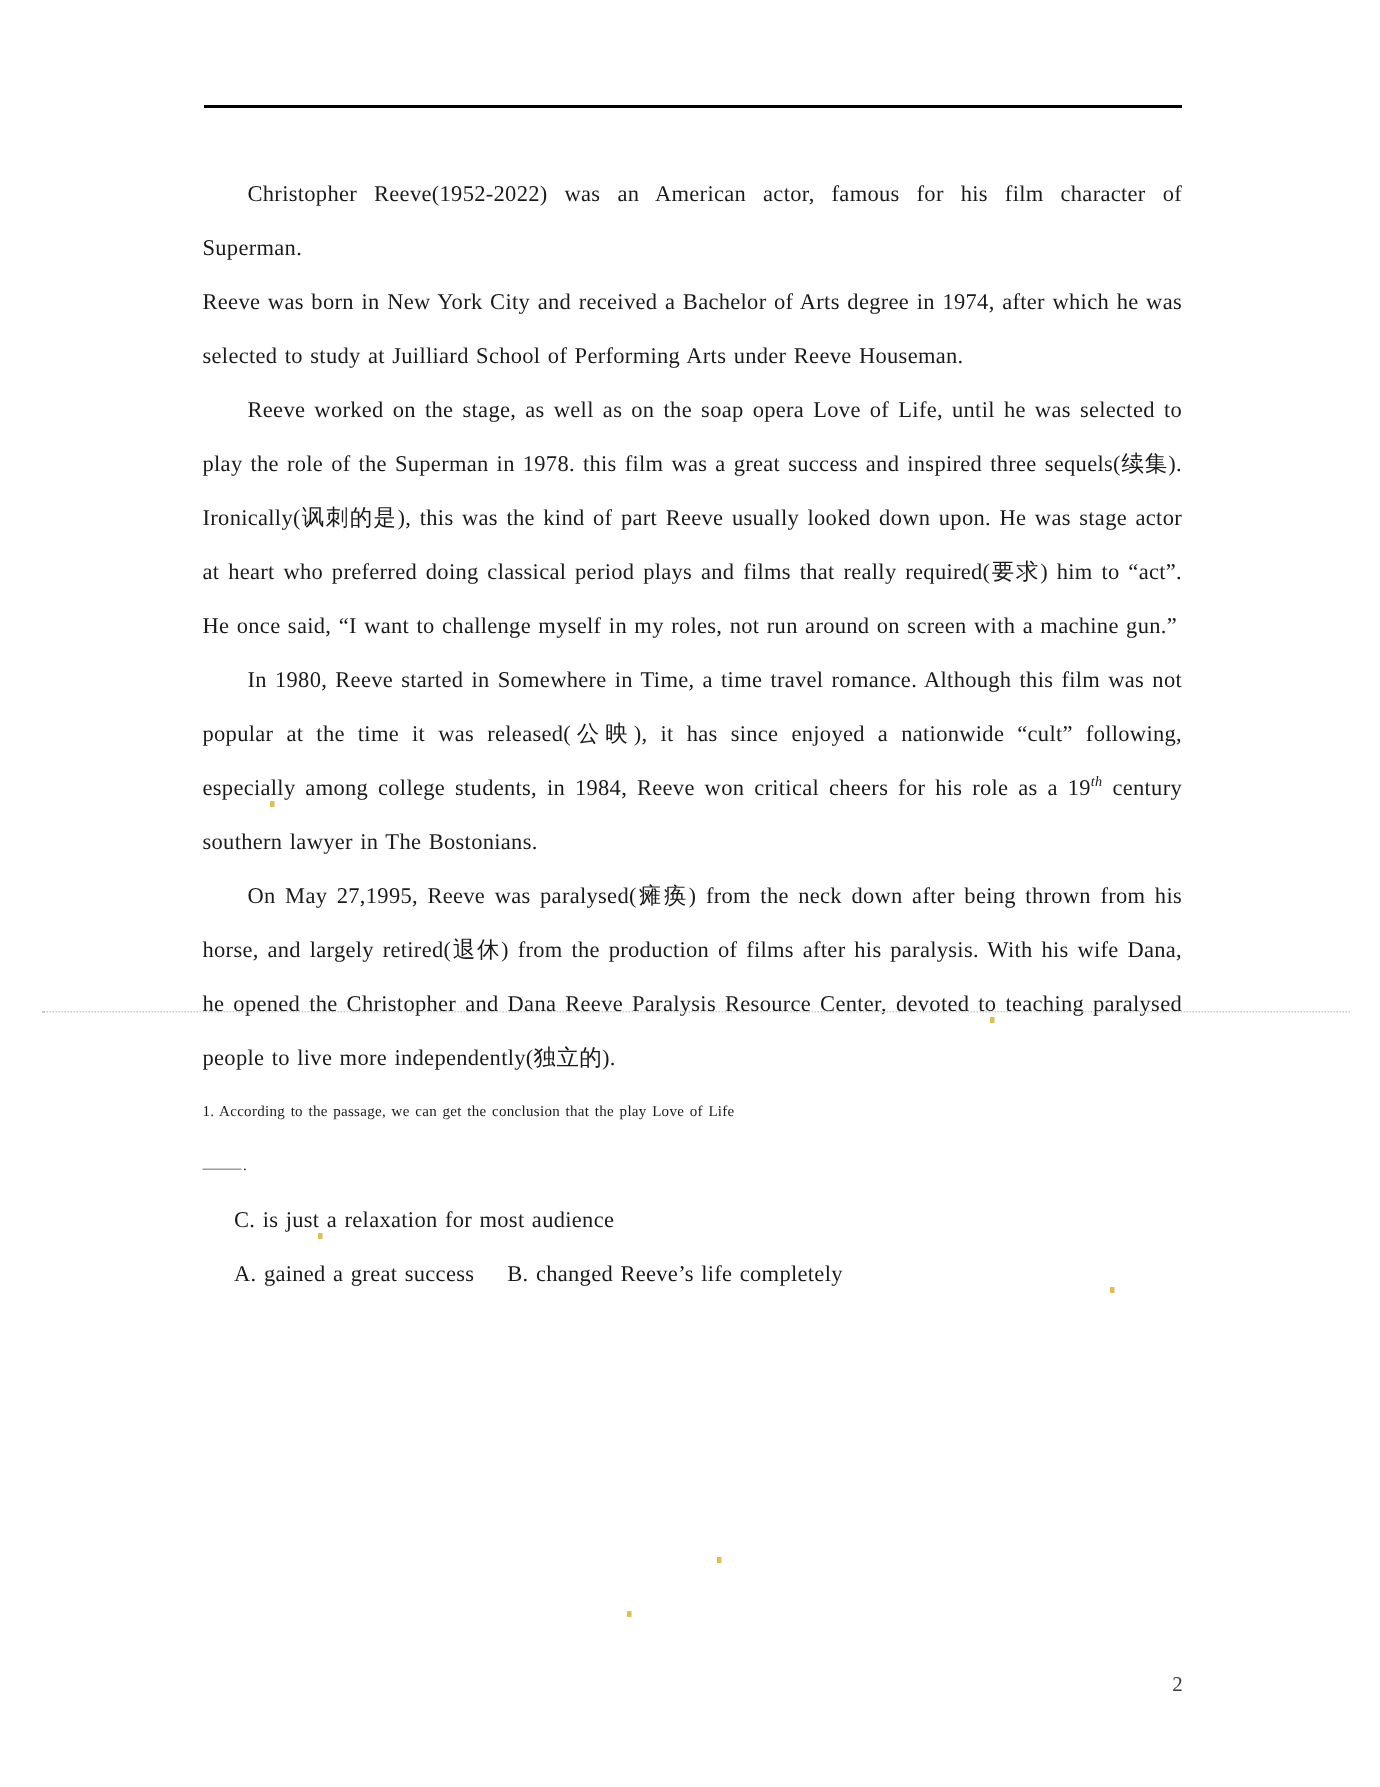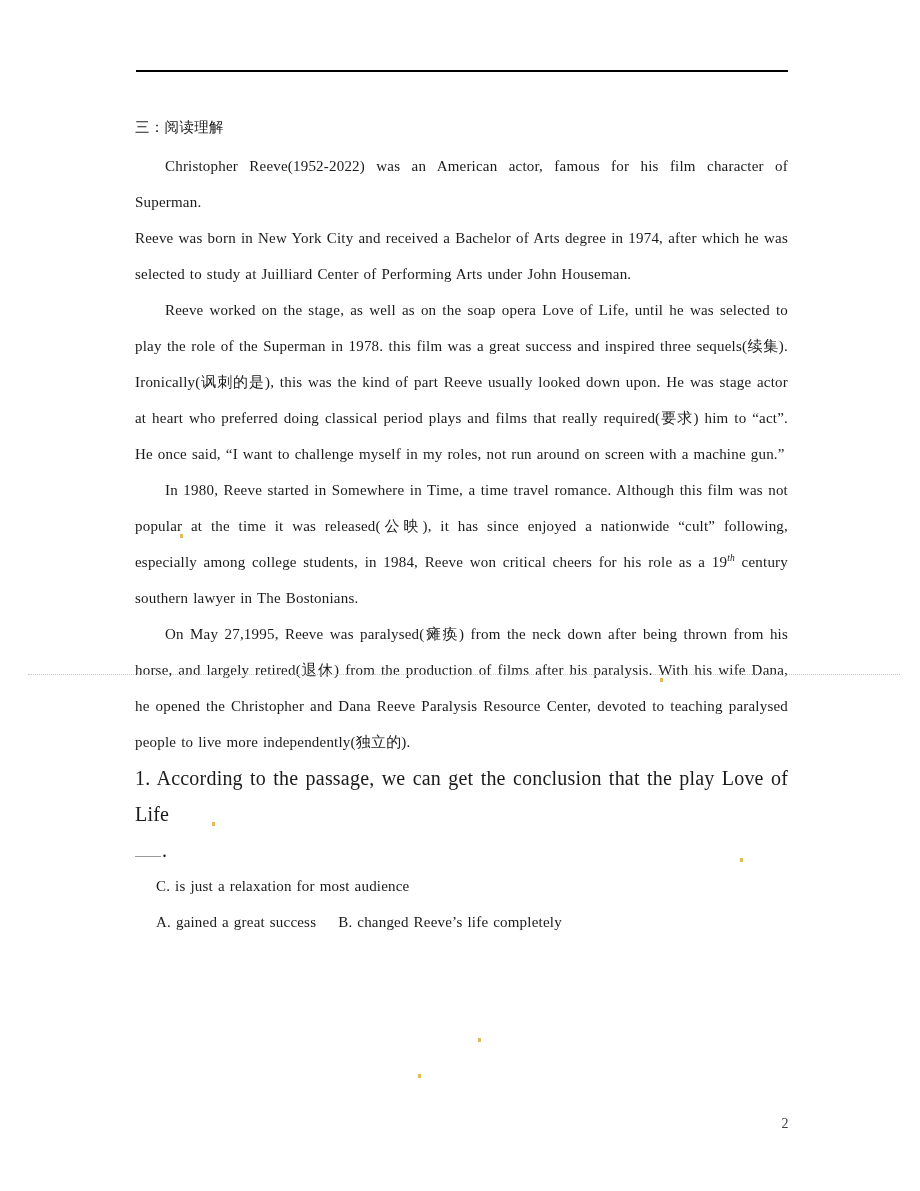--- a/index.html
+++ b/index.html
@@ -75,21 +75,21 @@
 
   sup.ordinal {
     font-size: 9.5px;
     vertical-align: super;
     line-height: 0;
     font-style: italic;
   }
 
   .q-number {
     margin: 0;
-    font-size: 20px;
+    font-size: 10px;
     line-height: 36px;
     text-align: justify;
     letter-spacing: 0.2px;
     word-spacing: 1px;
   }
 
   .blank-line {
     display: inline-block;
     width: 26px;
     border-bottom: 1px solid #9a9a9a;
@@ -134,25 +134,24 @@
 </style>
 </head>
 <body>
 
 <div class="page">
 
   <div class="header-rule"></div>
 
   <div class="content">
 
-    <p class="section-heading">三：阅读理解</p>
 
     <p class="para indent">Christopher Reeve(1952-2022) was an American actor, famous for his film character of Superman.</p>
 
-    <p class="para">Reeve was born in New York City and received a Bachelor of Arts degree in 1974, after which he was selected to study at Juilliard Center of Performing Arts under John Houseman.</p>
+    <p class="para">Reeve was born in New York City and received a Bachelor of Arts degree in 1974, after which he was selected to study at Juilliard School of Performing Arts under Reeve Houseman.</p>
 
     <p class="para indent">Reeve worked on the stage, as well as on the soap opera Love of Life, until he was selected to play the role of the Superman in 1978. this film was a great success and inspired three sequels(续集). Ironically(讽刺的是), this was the kind of part Reeve usually looked down upon. He was stage actor at heart who preferred doing classical period plays and films that really required(要求) him to “act”. He once said, “I want to challenge myself in my roles, not run around on screen with a machine gun.”</p>
 
     <p class="para indent"><span>In 1980, Reeve started in Somewhere in Time, a time travel romance. Although this film was not popular at the time it was released(公映), it has since enjoyed a nationwide “cult” following, especially among college students, in 1984, Reeve won critical cheers for his role as a 19</span><sup class="ordinal">th</sup><span> century southern lawyer in The Bostonians.</span></p>
 
     <p class="para indent">On May 27,1995, Reeve was paralysed(瘫痪) from the neck down after being thrown from his horse, and largely retired(退休) from the production of films after his paralysis. With his wife Dana, he opened the Christopher and Dana Reeve Paralysis Resource Center, devoted to teaching paralysed people to live more independently(独立的).</p>
 
     <p class="q-number"><span>1. According to the passage, we can get the conclusion that the play Love of Life</span><br><span class="blank-line"></span><span>.</span></p>
 
     <p class="option-row"><span>C. is just a relaxation for most audience</span></p>

